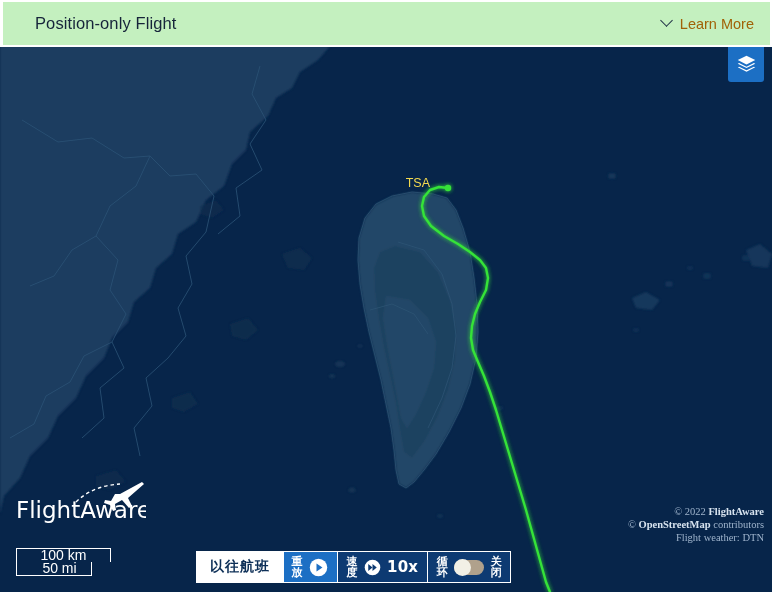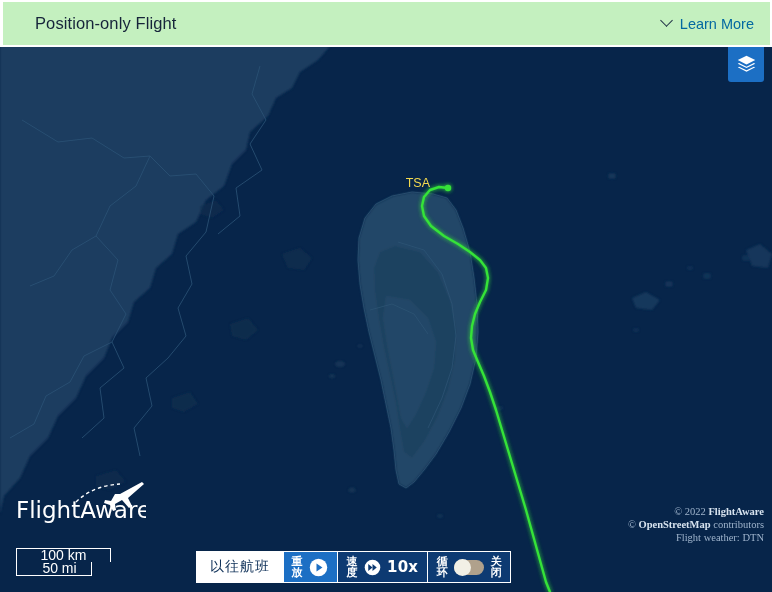--- a/index.html
+++ b/index.html
@@ -39,21 +39,21 @@
     font-size: 16.5px;
     color: #16243a;
     letter-spacing: 0.1px;
     white-space: nowrap;
   }
   .banner-learn {
     display: flex;
     align-items: center;
     gap: 7px;
     font-size: 14.5px;
-    color: #0369a1;
+    color: #a16207;
     cursor: pointer;
     white-space: nowrap;
     padding-right: 2px;
   }
   .chev {
     display: inline-block;
     width: 11px; height: 11px;
     position: relative;
     top: -2px;
   }
@@ -160,21 +160,21 @@
     display: flex;
     align-items: center;
     border-right: 1.5px solid #ffffff;
   }
   .ctrl-seg:last-child { border-right: none; }
 
   .seg-past {
     background: #ffffff;
     color: #0d2f57;
     font-size: 14px;
-    font-weight: normal;
+    font-weight: bold;
     padding: 15px 13px;
     letter-spacing: 1px;
     cursor: pointer;
   }
   .seg-replay {
     background: #1c6fc4;
     color: #ffffff;
     padding: 0 9px 0 7px;
     gap: 6px;
     cursor: pointer;

